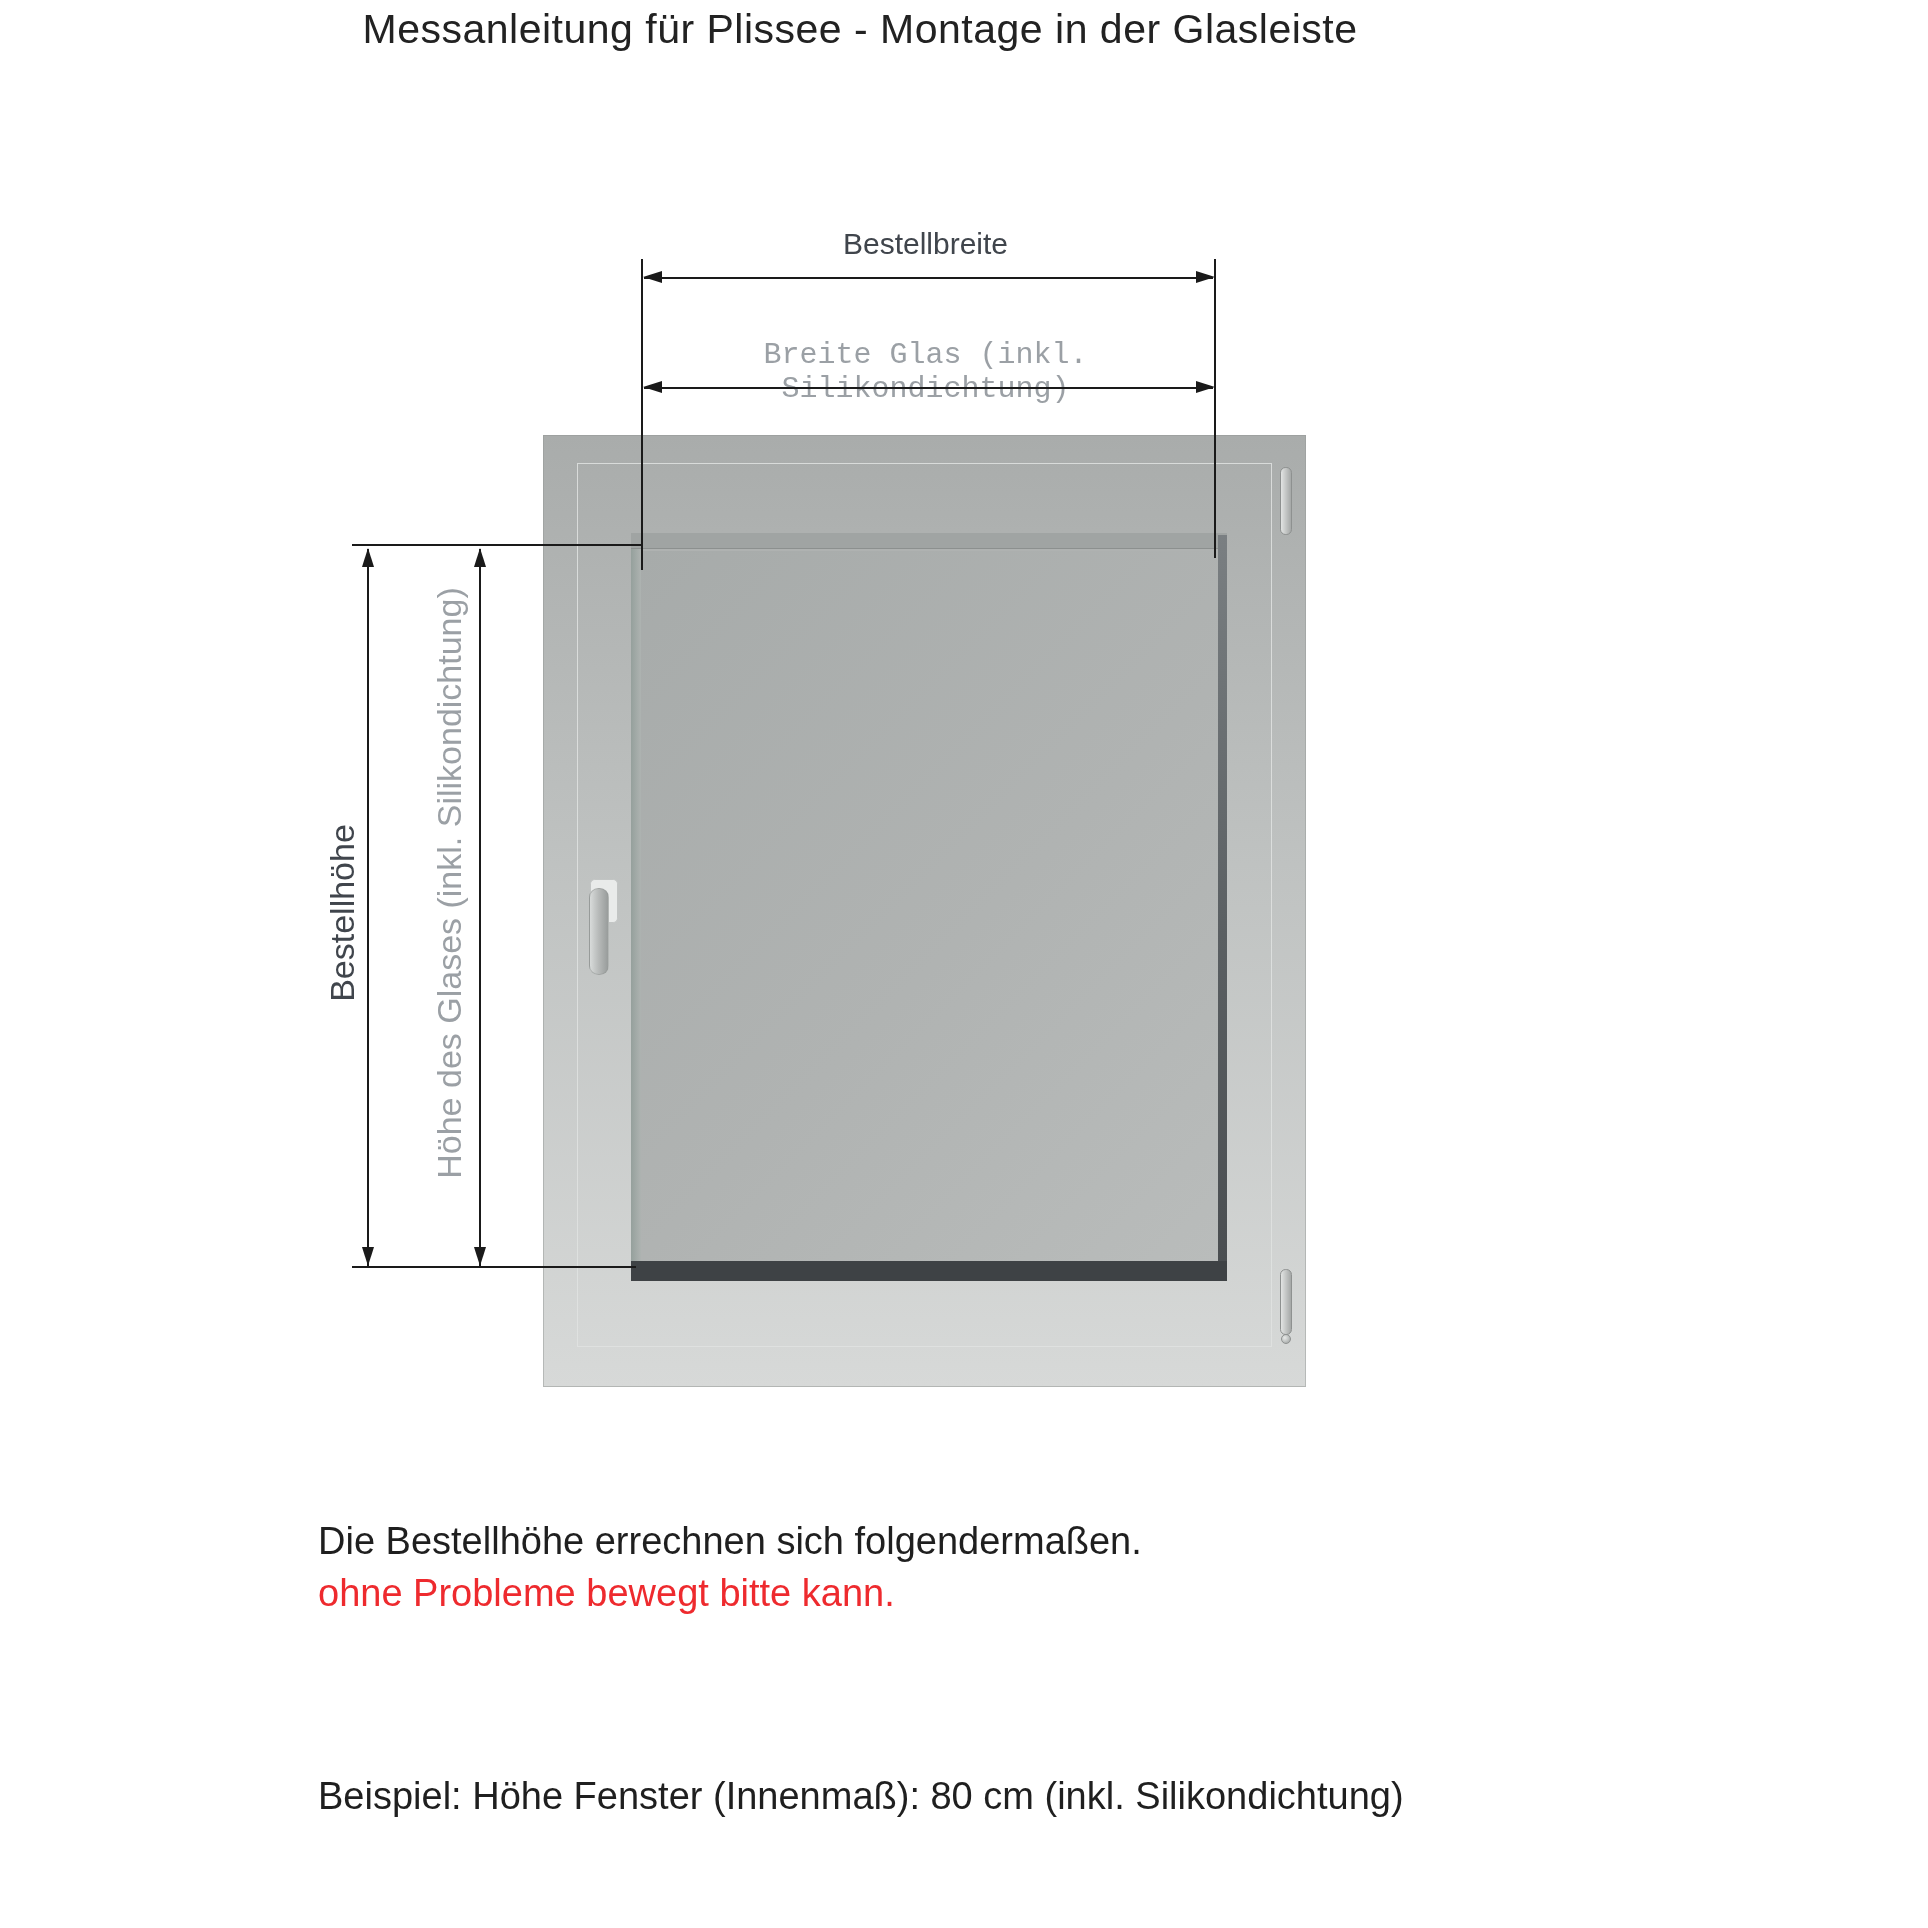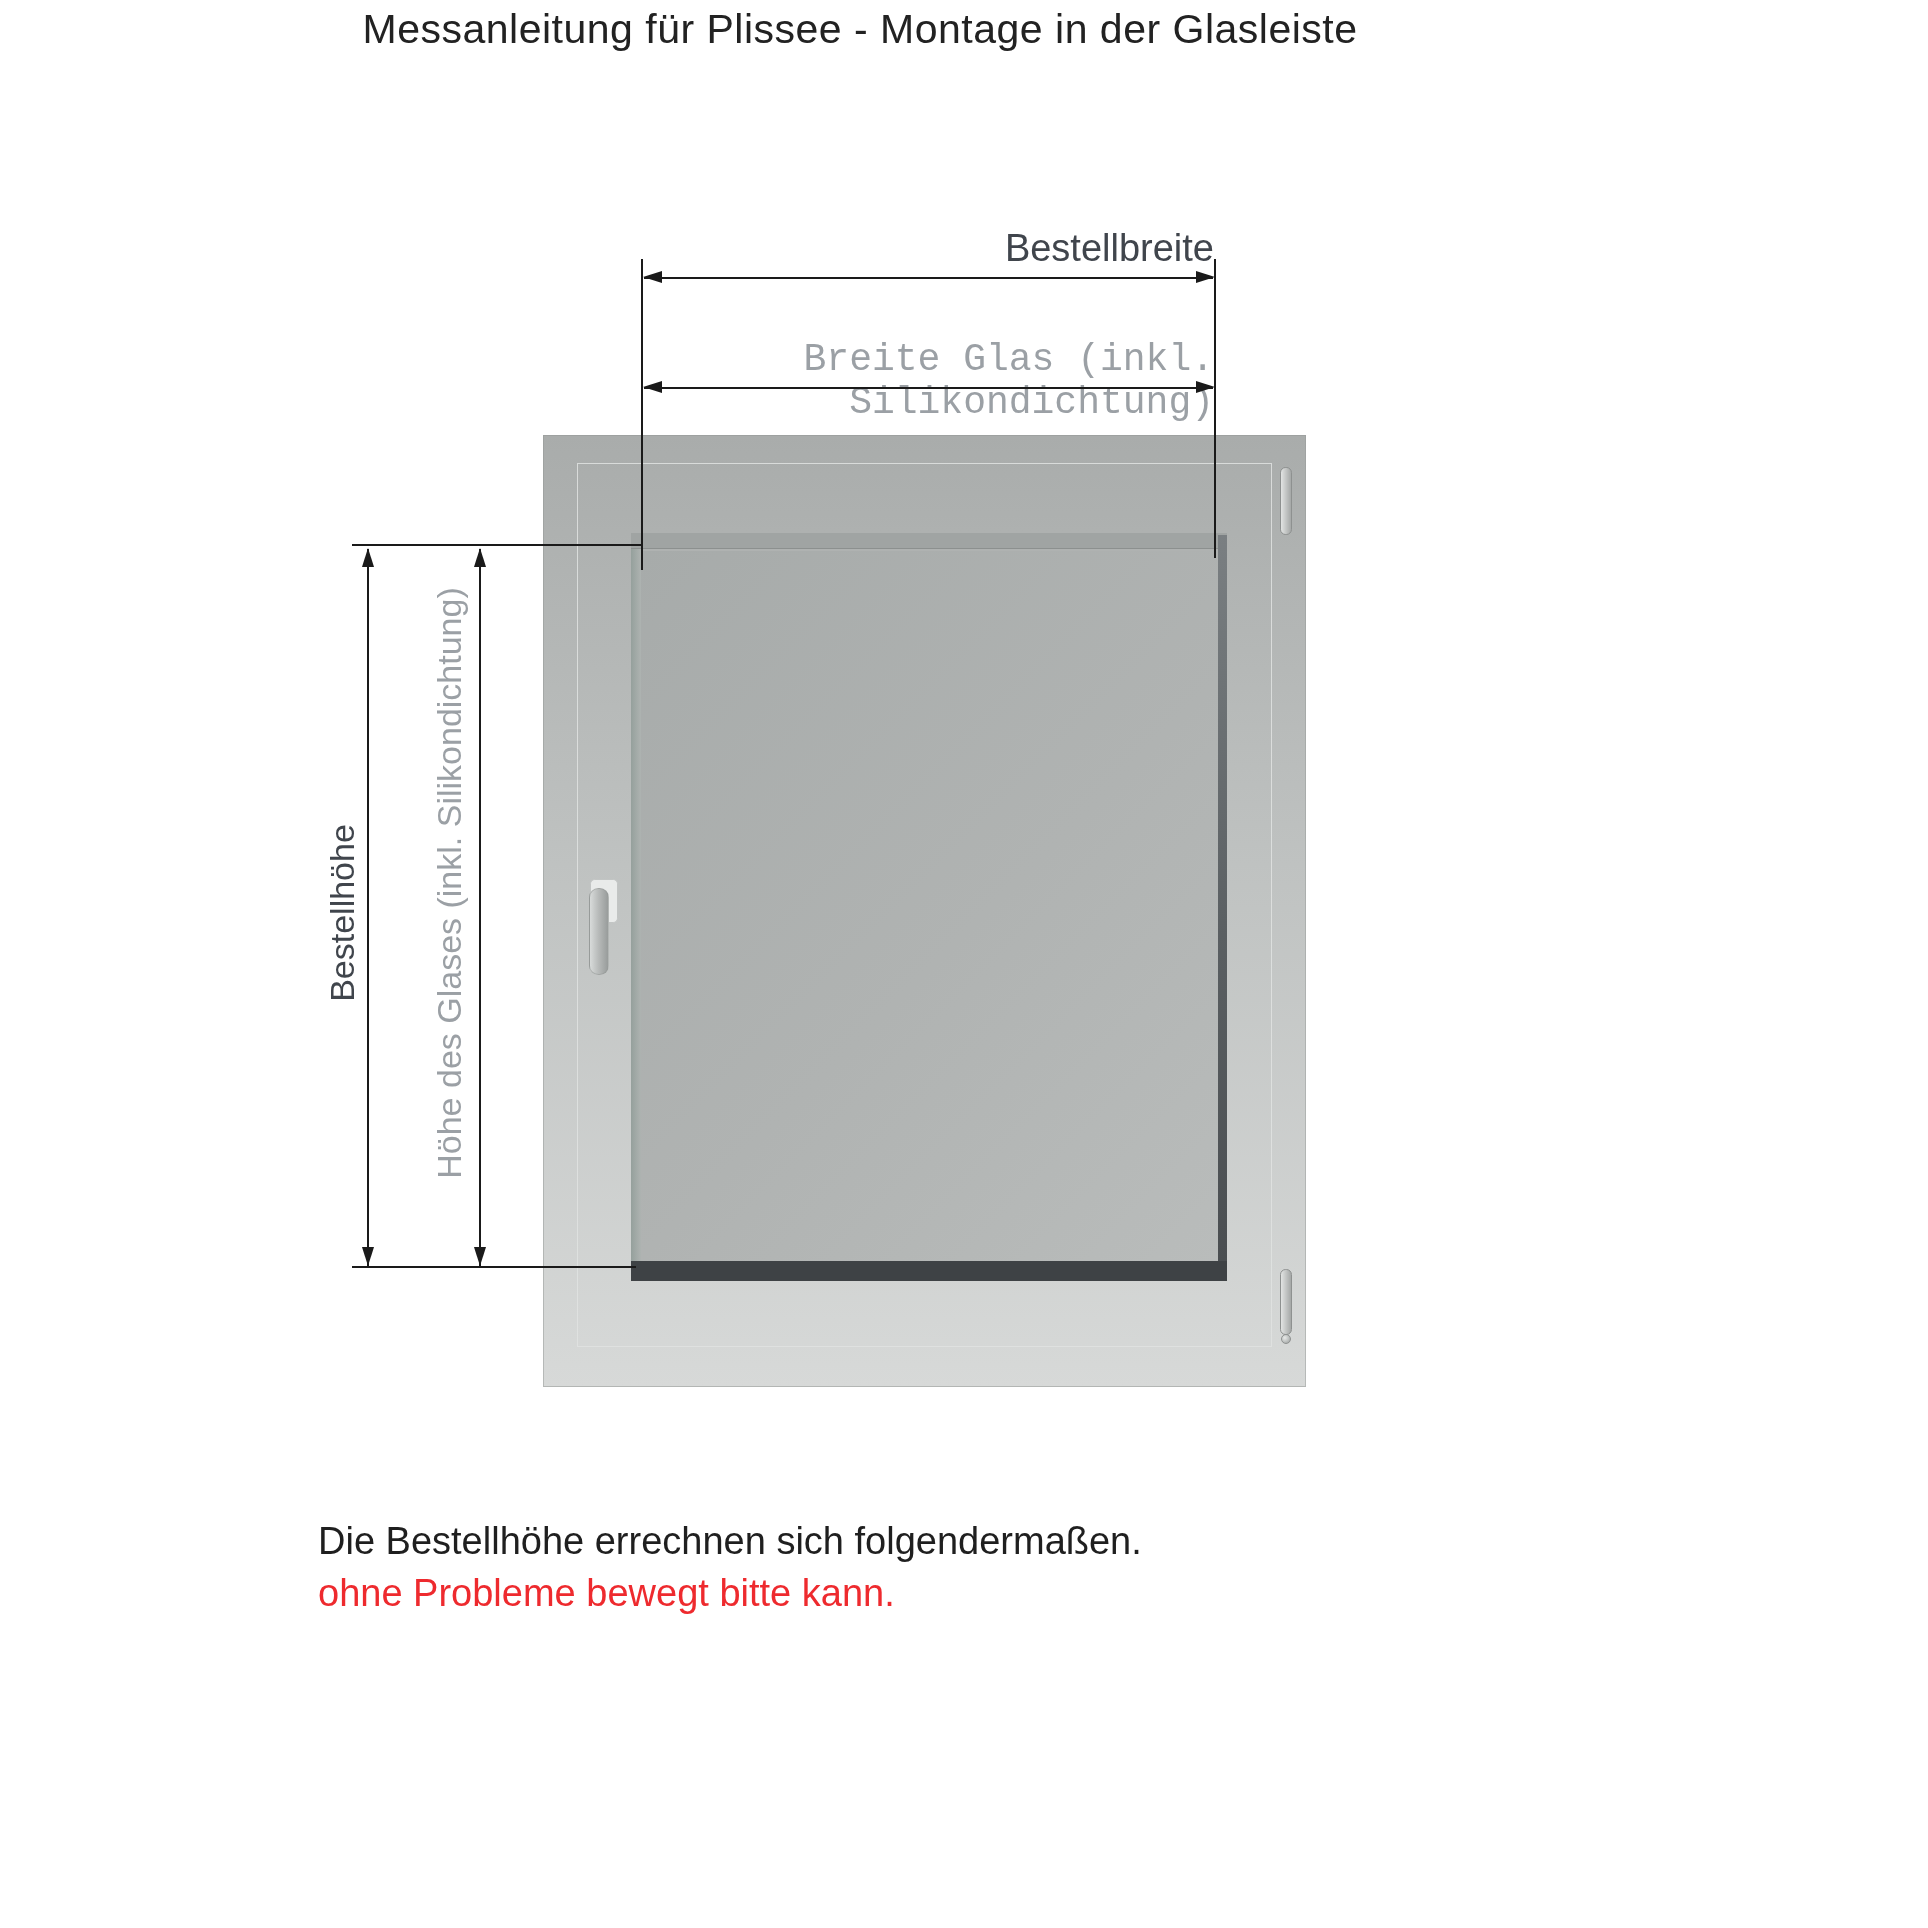--- a/index.html
+++ b/index.html
@@ -78,21 +78,21 @@
   }
 
   
   .mline{position:absolute;background:var(--annotation);}
   .ah{position:absolute;width:0;height:0;}
   .ah-left{border-top:6.6px solid transparent;border-bottom:6.6px solid transparent;border-right:19px solid var(--annotation);}
   .ah-right{border-top:6.6px solid transparent;border-bottom:6.6px solid transparent;border-left:19px solid var(--annotation);}
   .ah-up{border-left:6.6px solid transparent;border-right:6.6px solid transparent;border-bottom:19px solid var(--annotation);}
   .ah-down{border-left:6.6px solid transparent;border-right:6.6px solid transparent;border-top:19px solid var(--annotation);}
 
-  .dim-label-h{position:absolute;left:637px;width:577px;text-align:right;font-size:38px;}
+  .dim-label-h{position:absolute;left:637px;width:577px;text-align:center;font-size:30px;}
   .dim-label-dark{color:var(--label-dark);}
   .dim-label-muted{color:var(--label-muted);}
   .dim-label-v{
     position:absolute;white-space:nowrap;font-size:34px;
     transform:translate(-50%,-50%) rotate(-90deg);
   }
 
   
   .instructions{
     position:absolute;left:318px;top:1515px;width:1412px;
@@ -161,16 +161,17 @@
     <div class="ah ah-up" style="left:474px;top:548px;"></div>
     <div class="ah ah-down" style="left:474px;top:1247px;"></div>
   </div>
 
   <div class="instructions">
     <div>Die Bestellhöhe errechnen sich folgendermaßen.</div>
     <div class="line-red">ohne Probleme bewegt bitte kann.</div>
   </div>
 
   <div class="example">
+    <div class="pre">Beispiel: Höhe Fenster (Innenmaß): 80 cm (inkl. Silikondichtung)</div>
   </div>
 
 </div>
 
 
 </body></html>

